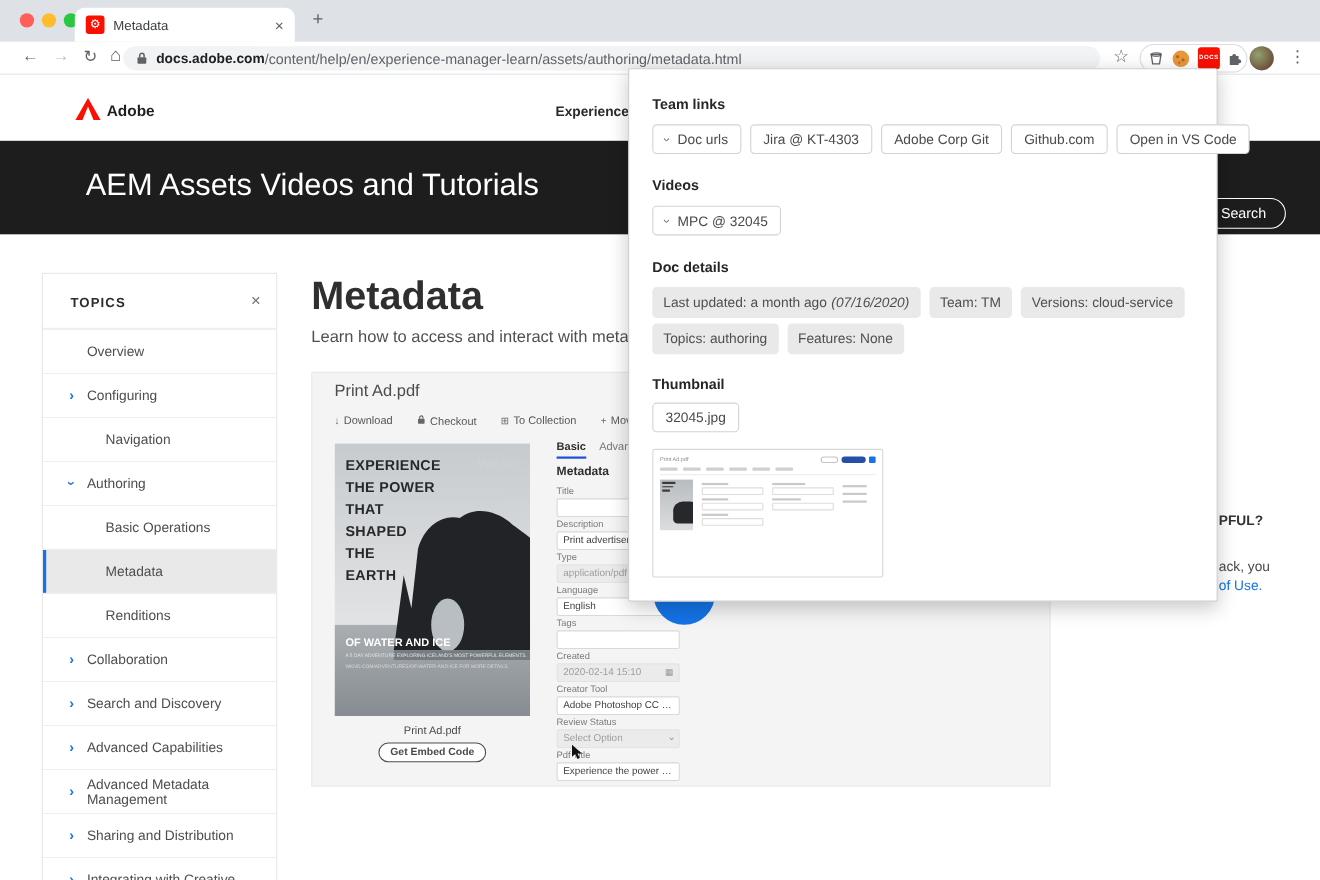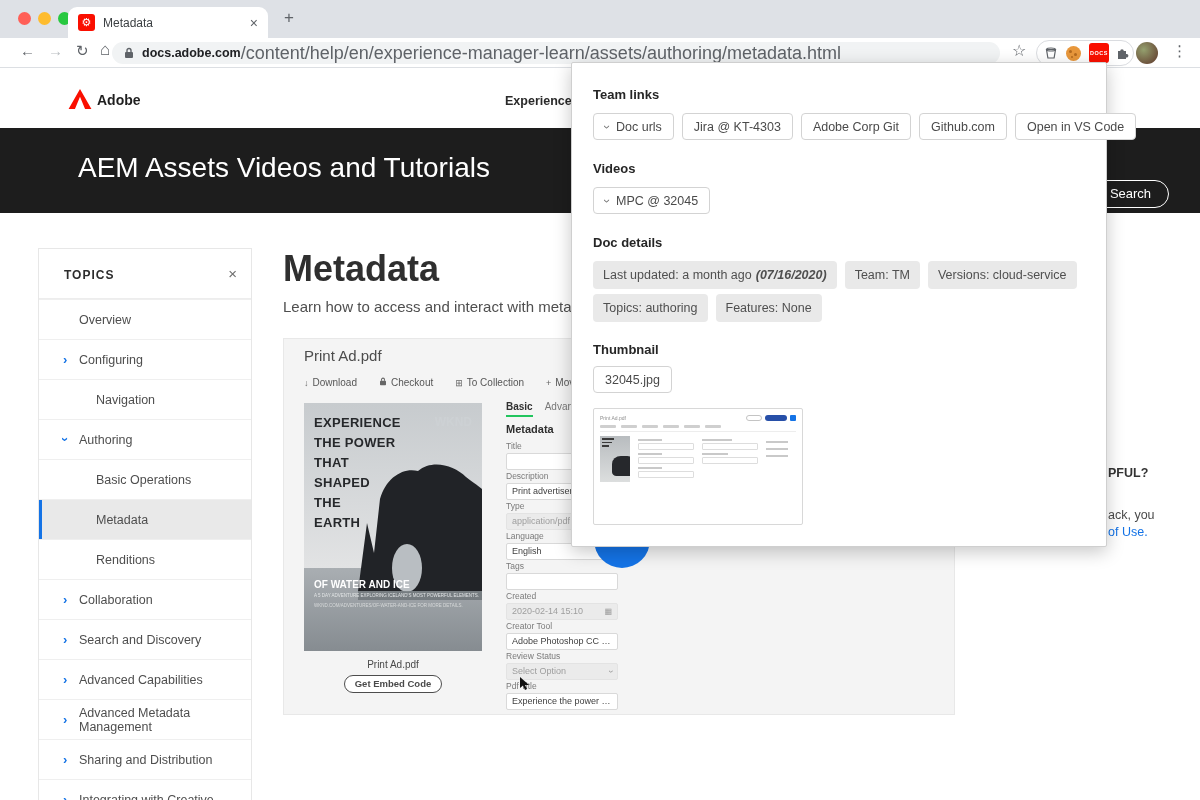--- a/index.html
+++ b/index.html
@@ -17,21 +17,21 @@
              font-size:11px; line-height:17px; text-align:center; flex:0 0 auto; }
   .tab-title { font-size:12px; color:#3c4043; margin-left:8px; flex:1; }
   .tab-close { font-size:14px; color:#5f6368; cursor:default; }
   .newtab { position:absolute; left:284px; top:8px; font-size:17px; color:#5f6368; }
   .toolbar { position:absolute; left:0; top:38px; width:1200px; height:30px; background:#fff;
              border-bottom:1px solid #dcdfe3; }
   .navic { position:absolute; top:4px; font-size:15px; color:#5f6368; }
   .omnibox { position:absolute; left:112px; top:4px; width:888px; height:22px; background:#f1f3f4;
              border-radius:11px; display:flex; align-items:center; padding:0 12px; overflow:hidden; }
   .url-host { font-size:12.5px; color:#202124; font-weight:bold; margin-left:8px; white-space:nowrap;text-align:right; }
-  .url-path { font-size:18px; color:#5f6368; white-space:nowrap; }
+  .url-path { font-size:13px; color:#5f6368; white-space:nowrap; }
   .ext-pill { position:absolute; left:1036px; top:2px; width:98px; height:26px; border:1px solid #dadce0;
               border-radius:13px; background:#fff; }
   .cookie { position:absolute; left:1066px; top:8px; width:15px; height:15px; border-radius:50%;
             background:#e8973b; }
   .cookie i { position:absolute; width:3px; height:3px; border-radius:50%; background:#b univ56a1e; }
   .docsbadge { position:absolute; left:1089px; top:5px; width:20px; height:20px; background:#fa0f00;
                border-radius:3px; color:#fff; font-size:5.5px; font-weight:bold; text-align:center;
                line-height:20px; letter-spacing:.5px; }
   .avatar { position:absolute; left:1136px; top:4px; width:22px; height:22px; border-radius:50%;
             background:radial-gradient(circle at 35% 35%, #94a06e, #6b4f3a 75%); }
@@ -80,21 +80,21 @@
             line-height:20px; letter-spacing:.3px; white-space:pre-line; }
   .p-brand { position:absolute; right:10px; top:12px; font-size:12px; font-weight:bold; color:#cdd1d4; }
   .p-tag { position:absolute; left:10px; top:176px; font-size:10px; font-weight:bold; color:#fff; }
   .p-s1 { position:absolute; left:10px; top:190px; font-size:4.5px; color:#e3e5e6; }
   .p-s2 { position:absolute; left:10px; top:200px; font-size:4.5px; color:#d7d9da; }
   .fg-caption { position:absolute; left:20px; top:320px; width:178px; text-align:center; font-size:10px; color:#4a4a4a; }
   .embed-pill { position:absolute; left:60px; top:336px; width:98px; height:18px; border:1.5px solid #4d4d4d;
                 border-radius:9px; background:#fff; font-size:9.5px; font-weight:bold; color:#4a4a4a;
                 text-align:center; line-height:15px; }
   .fg-tabs { position:absolute; left:222px; top:62px; font-size:10px; }
-  .fg-tab-on { color:#303030; font-weight:bold; border-bottom:2px solid #22c55e; padding-bottom:3px; margin-right:12px; }
+  .fg-tab-on { color:#303030; font-weight:bold; border-bottom:2px solid #1d4ed8; padding-bottom:3px; margin-right:12px; }
   .fg-tab-off { color:#787878; }
   .fg-form-h { position:absolute; left:222px; top:84px; font-size:11px; font-weight:bold; color:#2e2e2e; }
   .field { position:absolute; left:222px; width:112px; }
   .f-label { font-size:8.5px; color:#7a7a7a; margin-bottom:2px; }
   .f-box { height:17px; background:#fff; border:1px solid #d9d9d9; border-radius:2px; font-size:9px;
            color:#3f3f3f; padding:0 5px; line-height:15px; white-space:nowrap; overflow:hidden;
            display:flex; align-items:center; justify-content:space-between; }
   .f-box span:first-child { overflow:hidden; text-overflow:ellipsis; white-space:nowrap; }
   .f-dis { background:#ebebeb; border-color:#e3e3e3; color:#9e9e9e; }
   .f-chev { color:#8a8a8a; transform:rotate(90deg); font-size:9px; flex:0 0 auto; }
@@ -110,21 +110,21 @@
   .popup { position:absolute; left:571px; top:62px; width:536px; height:485px; background:#fff; z-index:50;
            border:1px solid #cfcfcf; border-radius:2px;
            box-shadow:0 5px 18px rgba(0,0,0,.22); }
   .pp-h { position:absolute; left:21px; font-size:13px; font-weight:600; color:#262626; }
   .pp-row { position:absolute; left:21px; display:flex; gap:8px; }
   .pp-btn { display:flex; align-items:center; background:#fff; border:1px solid #d3d3d3; border-radius:4px;
             padding:5px 11px; font-size:12.5px; color:#4a4a4a; height:27px; white-space:nowrap; }
   .pp-btn .dd-chev { display:inline-block; transform:rotate(90deg); color:#777; font-size:12px; margin-right:7px; }
   .badge { background:#e9e9e9; border-radius:4px; padding:6px 10px; font-size:12.5px; color:#4f4f4f;
            height:28px; display:flex; align-items:center; white-space:nowrap; }
-  .badge .it { font-style:italic; margin-left:4px;font-weight:bold; }
+  .badge .it { font-style:italic; margin-left:4px; }
 
   
   .thumb { position:absolute; left:21px; top:345px; width:210px; height:117px; background:#fff;
            border:1px solid #d8d8d8; border-radius:2px; padding:6px; }
   .mt-head { display:flex; justify-content:space-between; align-items:center; }
   .mt-title { font-size:5px; color:#8f8f8f; }
   .mt-btns { display:flex; gap:3px; align-items:center; }
   .mt-pill1 { width:16px; height:6px; border:1px solid #c4c4c4; border-radius:3px; }
   .mt-pill2 { width:22px; height:6px; background:#274fa8; border-radius:3px; }
   .mt-sq { width:6px; height:6px; background:#1473e6; border-radius:1px; }

